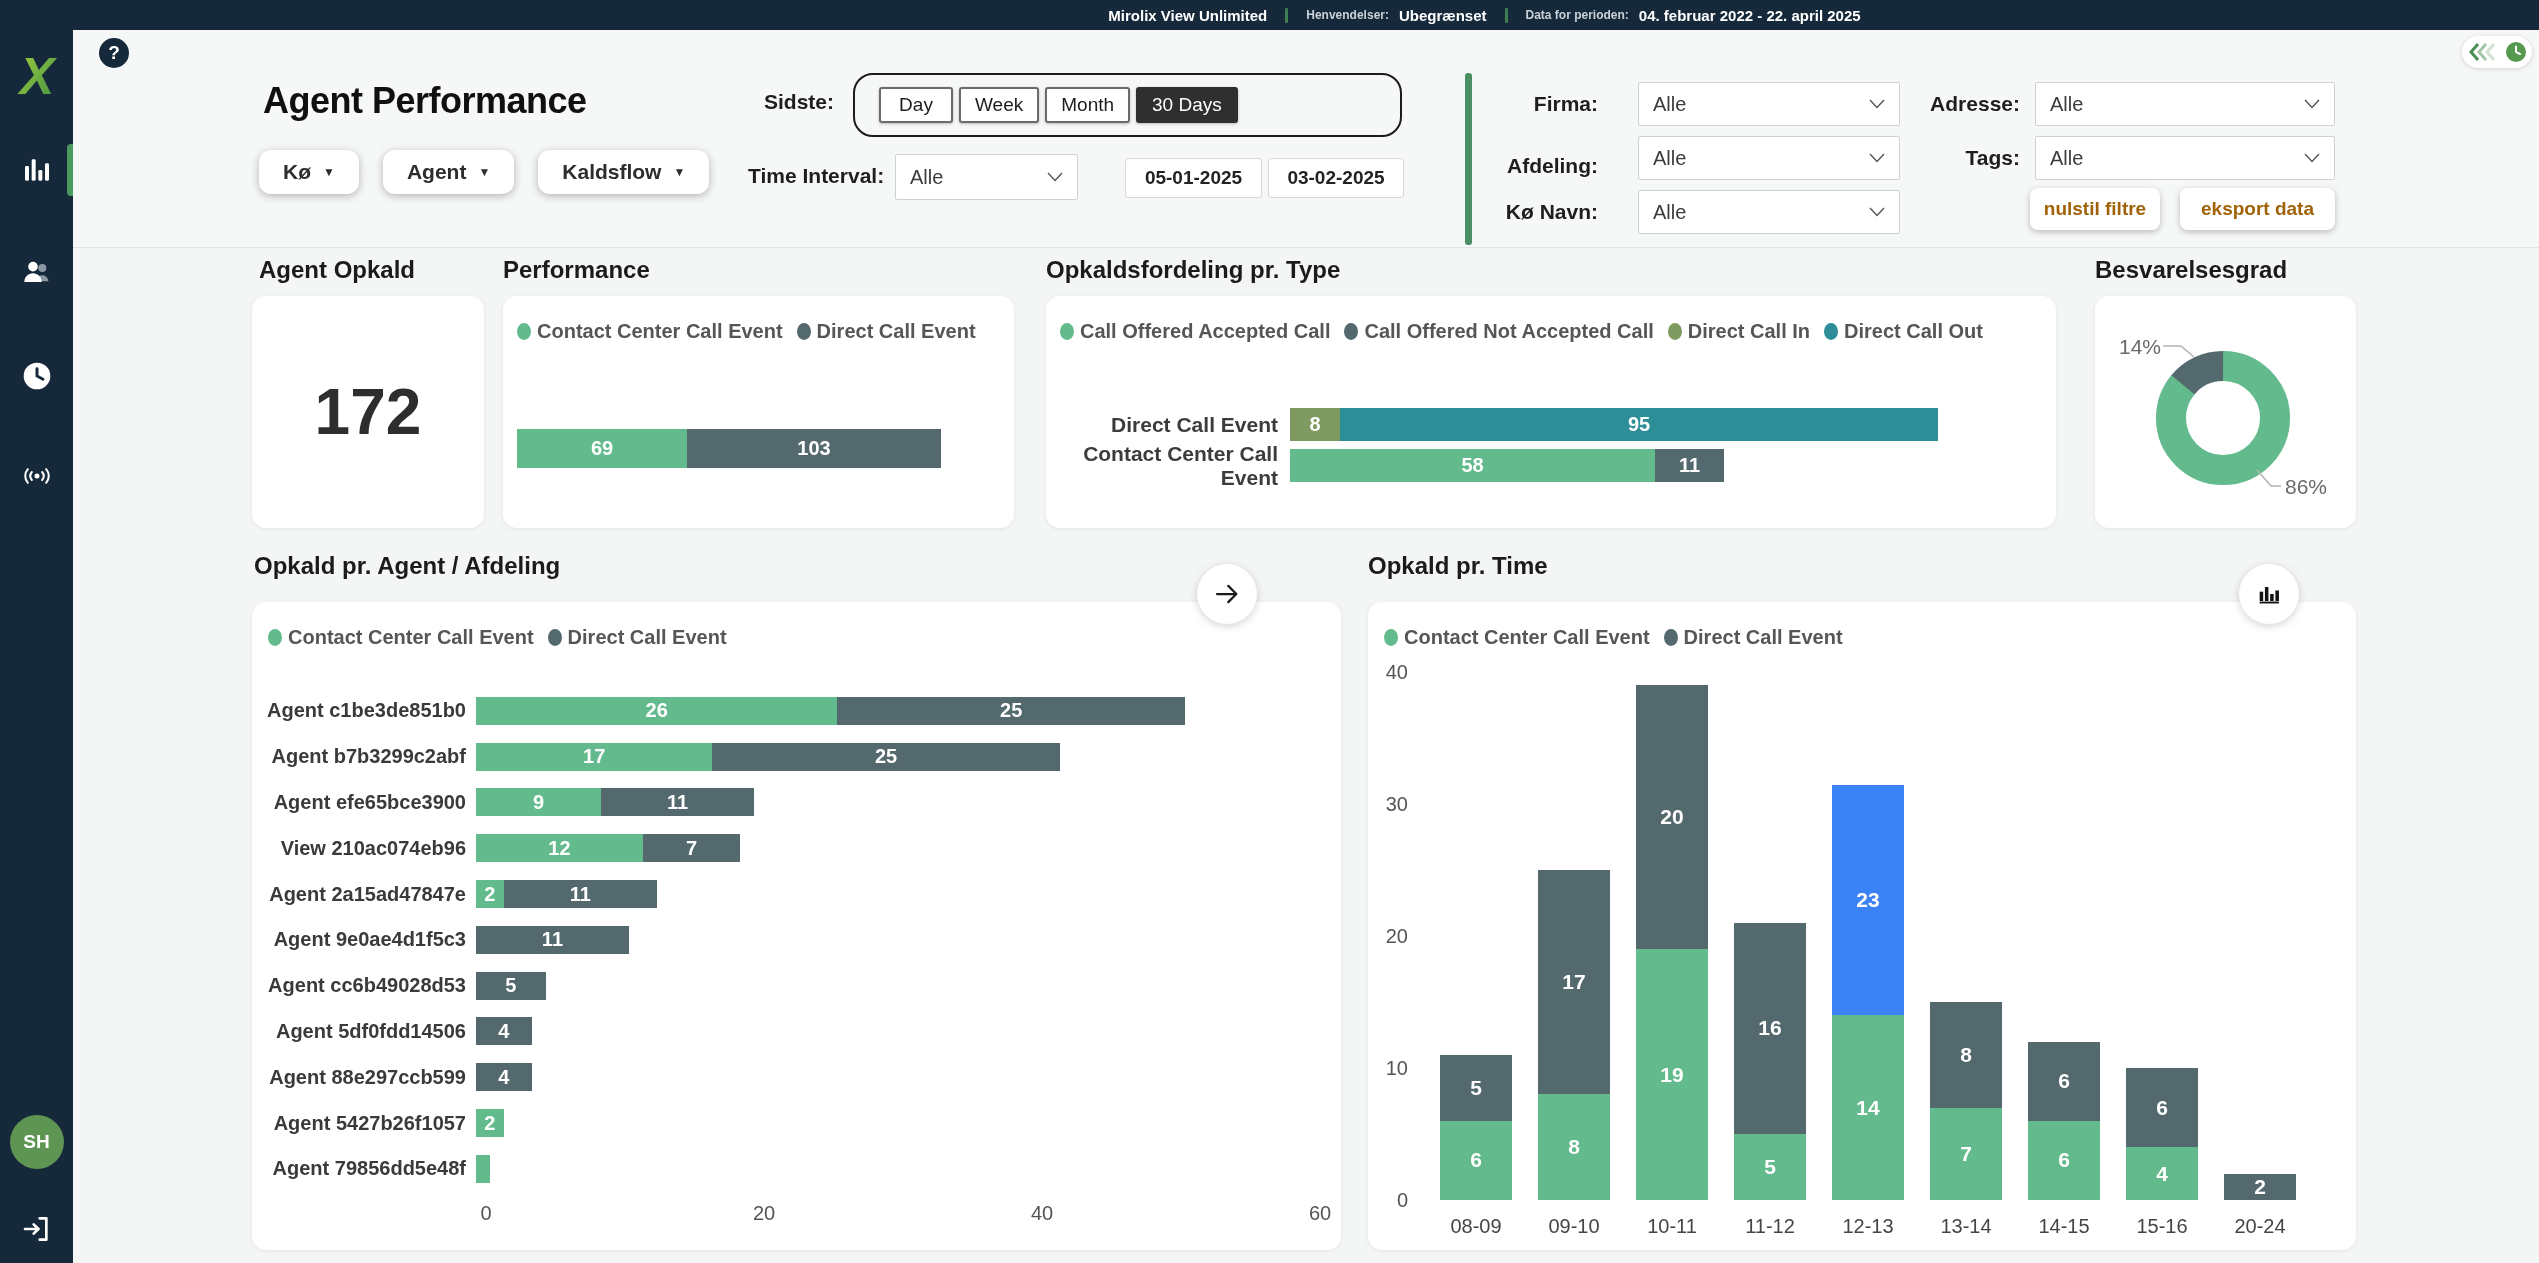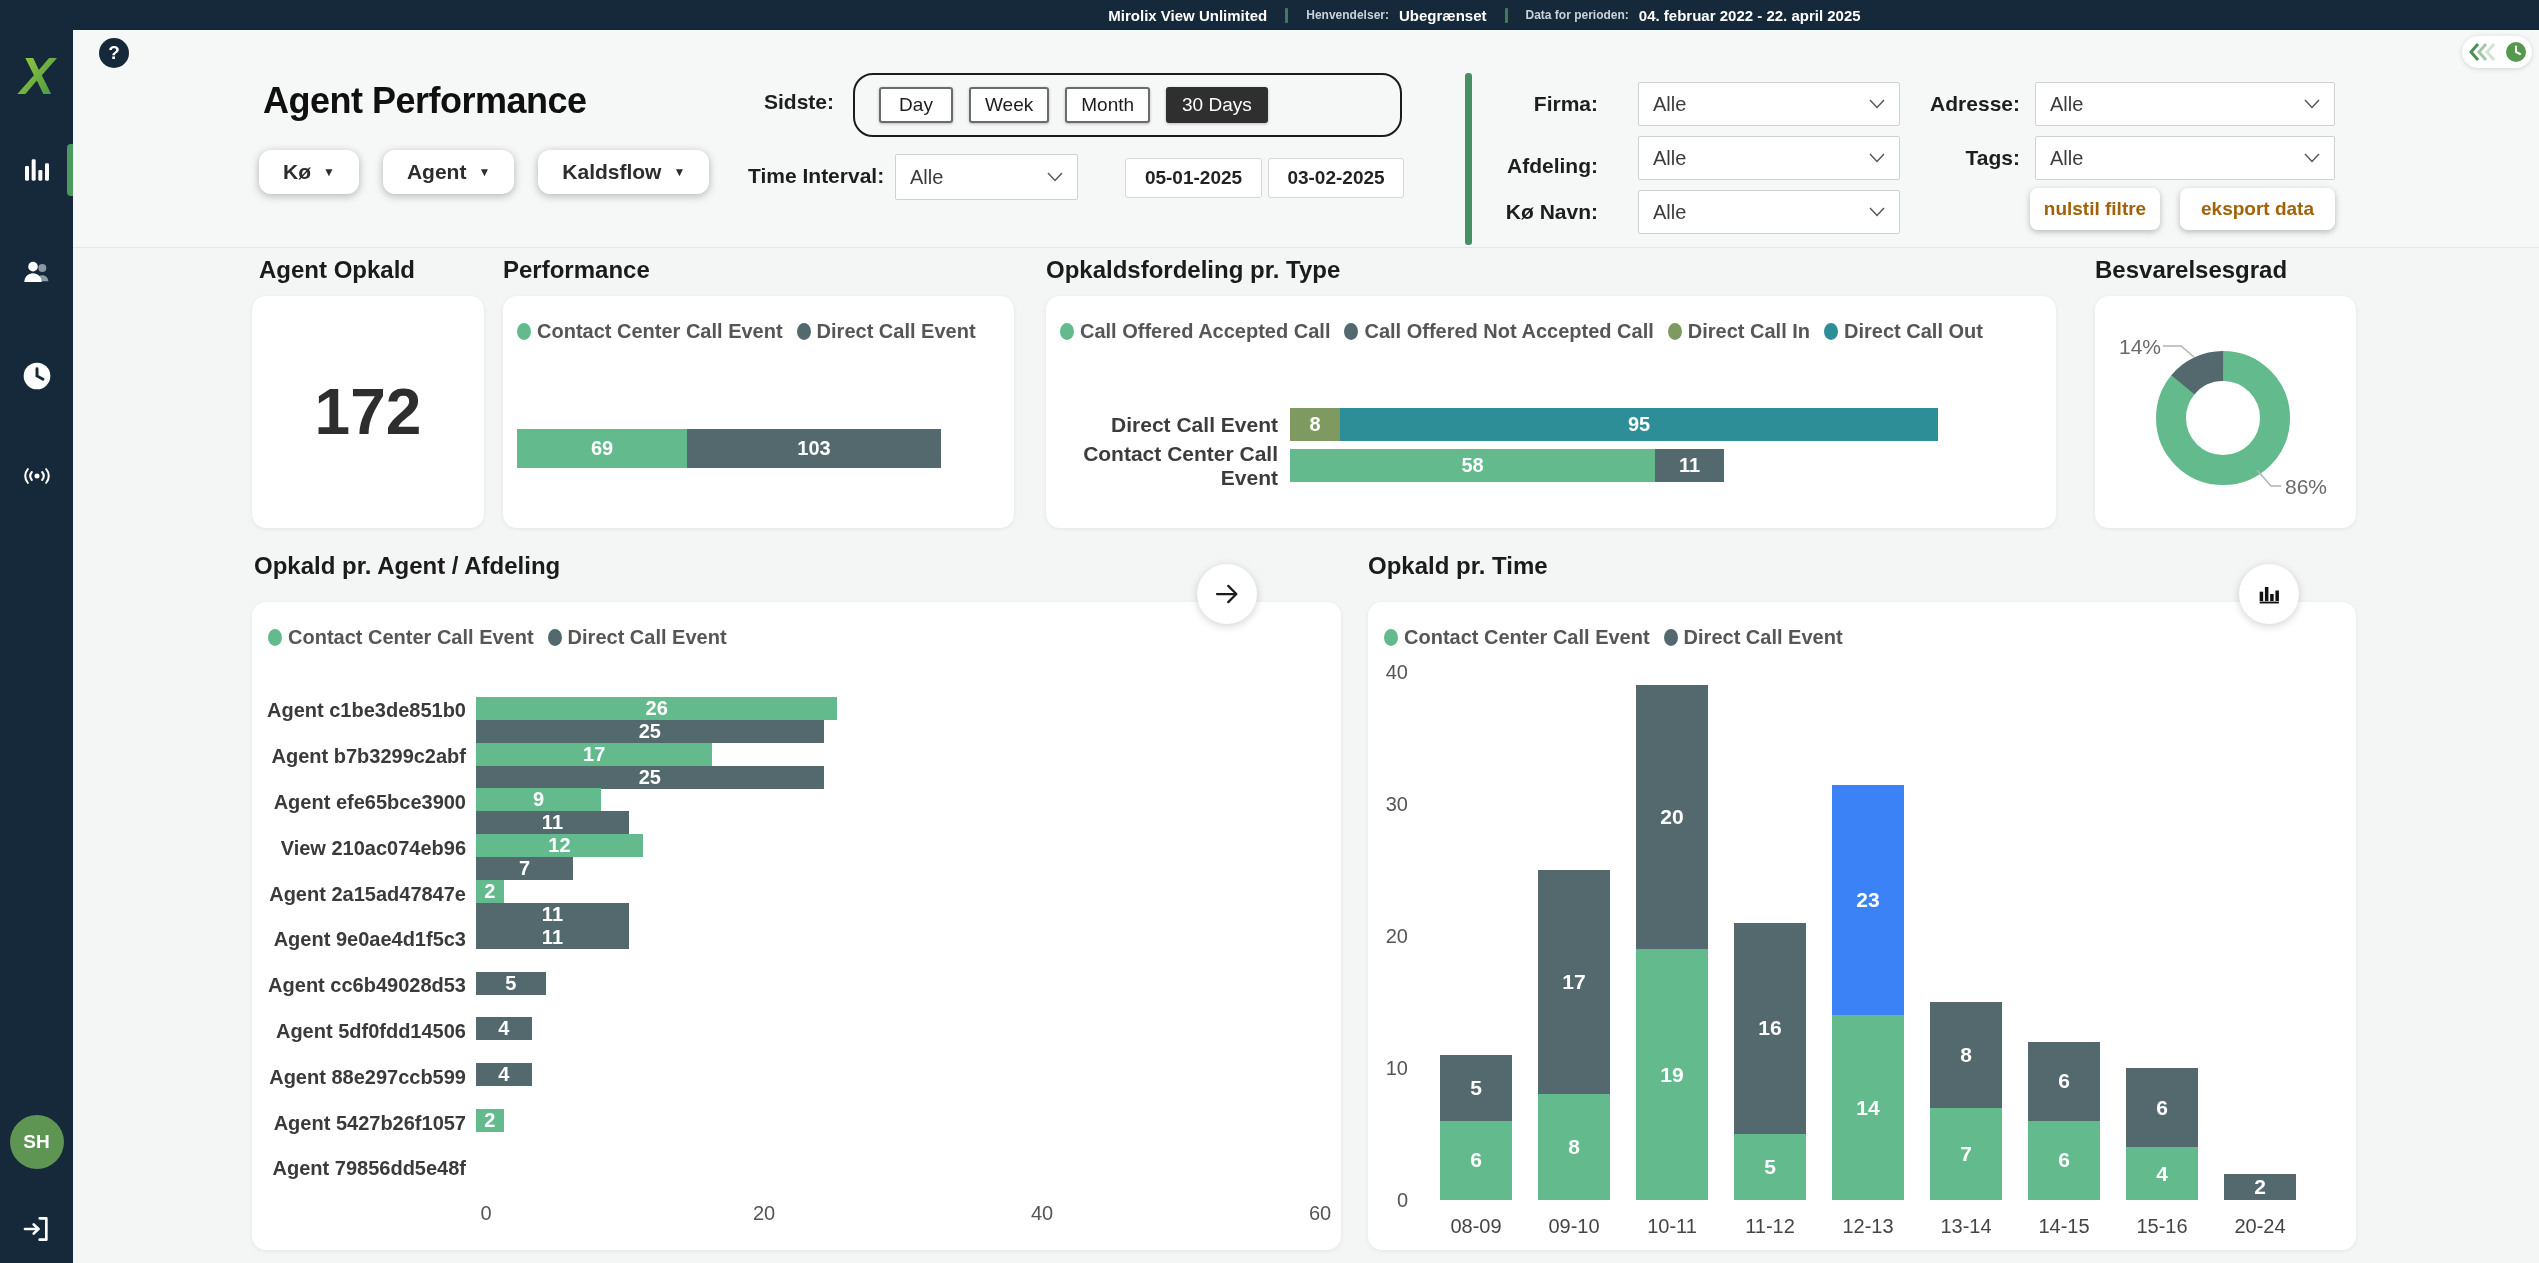--- a/index.html
+++ b/index.html
@@ -33,21 +33,21 @@
   .help{ position:absolute; left:26px; top:8px; width:30px; height:30px; border-radius:50%;
     background:var(--navy); color:#fff; font-size:19px; font-weight:700; display:flex; align-items:center; justify-content:center; cursor:pointer; }
   .header{ position:absolute; left:0; top:0; width:2466px; height:218px; border-bottom:1px solid #e3e4e4; background:#f6f7f7; }
   .page-title{ position:absolute; left:190px; top:50px; font-size:36px; font-weight:800; letter-spacing:-.5px; color:#101010; }
   .pills{ position:absolute; left:186px; top:120px; display:flex; gap:24px; }
   .pill{ height:44px; background:#fff; border-radius:12px; box-shadow:0 2px 8px rgba(0,0,0,.28);
     display:flex; align-items:center; padding:0 24px; font-size:21px; font-weight:600; color:#2d2d2d; cursor:pointer; }
   .pill::after{ content:"▼"; font-size:12px; margin-left:12px; color:#2d2d2d; }
   .sidste-label{ position:absolute; left:691px; top:60px; font-size:21px; font-weight:600; color:#1e1e1e; }
   .toggle-group{ position:absolute; left:780px; top:43px; width:549px; height:64px; border:2px solid #1c1c1c;
-    border-radius:20px; display:flex; align-items:center; gap:16px; padding:0 24px; }
+    border-radius:20px; display:flex; align-items:center; gap:6px; padding:0 24px; }
   .tbtn{ border:2px solid #6b6b6b; background:#fff; border-radius:3px; padding:5px 14px; min-width:74px;
     text-align:center; font-size:19px; color:#1c1c1c; cursor:pointer; box-shadow:0 1px 3px rgba(0,0,0,.25); }
   .tbtn.active{ background:var(--darkbtn); color:#fff; border-color:var(--darkbtn); }
   .ti-label{ position:absolute; left:675px; top:134px; font-size:21px; font-weight:600; color:#1e1e1e; }
   .select{ background:#fff; border:1px solid #cfd2d2; border-radius:2px; height:46px; display:flex;
     align-items:center; justify-content:space-between; padding:0 14px; font-size:20px; color:#3c3c3c; cursor:pointer; }
   .sel-ti{ position:absolute; left:822px; top:124px; width:183px; }
   .datebox{ position:absolute; top:128px; height:40px; background:#fff; border:1px solid #d6d8d8; border-radius:3px;
     display:flex; align-items:center; justify-content:center; font-size:19px; font-weight:600; color:#222; cursor:pointer; }
   .date-from{ left:1052px; width:137px; } .date-to{ left:1195px; width:136px; }
@@ -85,21 +85,21 @@
   .seg-num{ color:#fff; font-size:20px; font-weight:700; }
   
   .ford-rows{ position:absolute; left:0; top:112px; width:100%; }
   .ford-row{ display:flex; align-items:center; height:33px; margin-bottom:8px; }
   .ford-label{ width:244px; text-align:right; font-size:21px; font-weight:600; color:#3c3c3c; padding-right:12px; }
   .ford-area{ display:flex; height:33px; }
   
   .agent-rows{ position:absolute; left:0; top:86px; width:100%; }
   .agent-row{ display:flex; align-items:center; height:45.8px; }
   .agent-label{ width:224px; text-align:right; font-size:20px; font-weight:700; color:#3a3a3a; padding-right:10px; }
-  .agent-area{ display:flex; height:28px;flex-direction:column; }
+  .agent-area{ display:flex; height:28px; }
   .agent-ticks{ position:absolute; left:234px; top:600px; width:834px; height:26px; }
   .tick-x{ position:absolute; transform:translateX(-50%); font-size:20px; color:#555; }
   
   .time-yticks{ position:absolute; left:0; top:70px; width:44px; height:528px; }
   .tick-y{ position:absolute; right:4px; transform:translateY(12px); font-size:20px; color:#555; }
   .time-plot{ position:absolute; left:60px; top:70px; width:880px; height:528px; display:flex;
     align-items:flex-end; justify-content:space-between; padding:0 12px; }
   .time-col{ position:relative; width:72px; display:flex; flex-direction:column; justify-content:flex-end; }
   .vseg{ display:flex; align-items:center; justify-content:center; color:#fff; font-size:21px; font-weight:700; }
   .time-cat{ position:absolute; left:50%; bottom:-38px; transform:translateX(-50%); font-size:20px; color:#454545; white-space:nowrap; }

